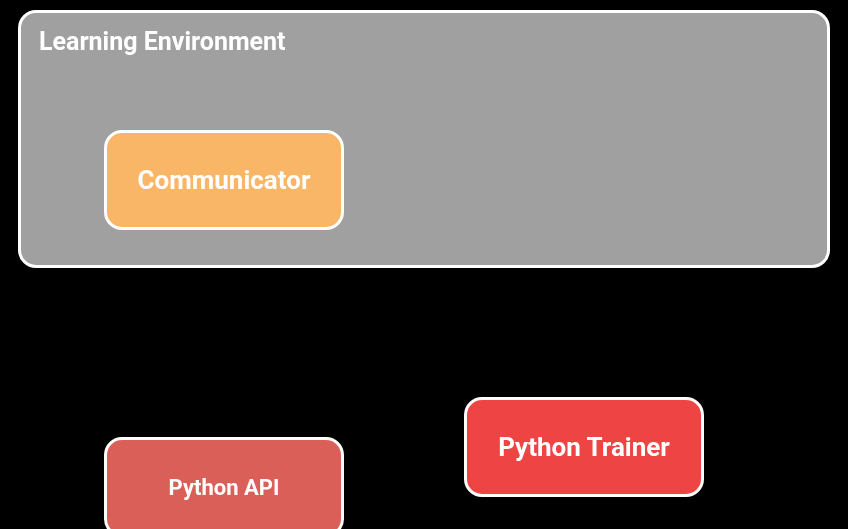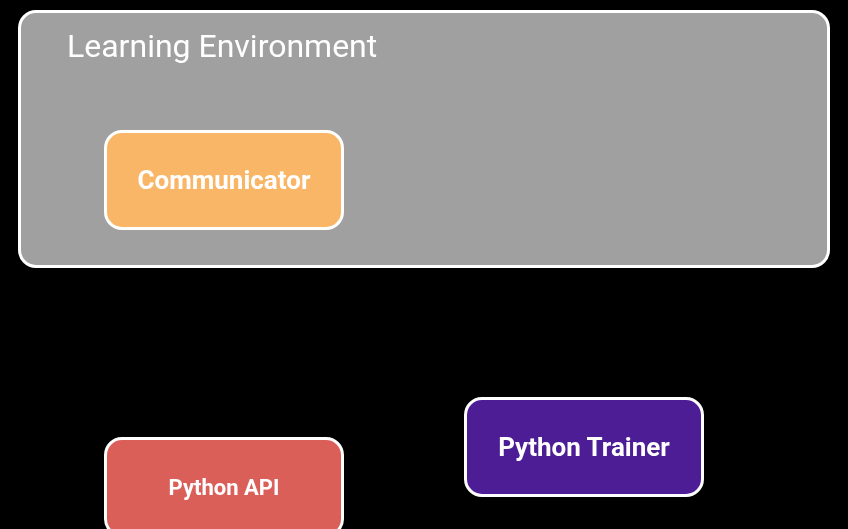--- a/index.html
+++ b/index.html
@@ -32,24 +32,23 @@
     width: 812px;
     height: 258px;
     background: #a0a0a0;
     border: 3px solid #fff;
     display: block;
   }
   .learning-env-title {
     position: absolute;
     left: 18px;
     top: 14px;
-    font-size: 32px;
-    font-weight: 400;
+    font-size: 25px;
+    font-weight: 700;
     color: #fff;
-    margin-left: 28px;
   }
   .communicator {
     left: 104px;
     top: 130px;
     width: 240px;
     height: 100px;
     background: #f9b666;
     border: 3px solid #fff;
     font-size: 26px;
     text-align: right;
@@ -62,21 +61,21 @@
     background: #db5f59;
     border: 3px solid #fff;
     font-size: 22px;
     margin-top: 40px;
   }
   .python-trainer {
     left: 464px;
     top: 397px;
     width: 240px;
     height: 100px;
-    background: #4c1d95;
+    background: #ef4444;
     border: 3px solid #fff;
     font-size: 26px;
   }
   
   .conn-comm-api {
     left: 224px; 
     top: 229px;  
     width: 0;
     height: 0;
   }

